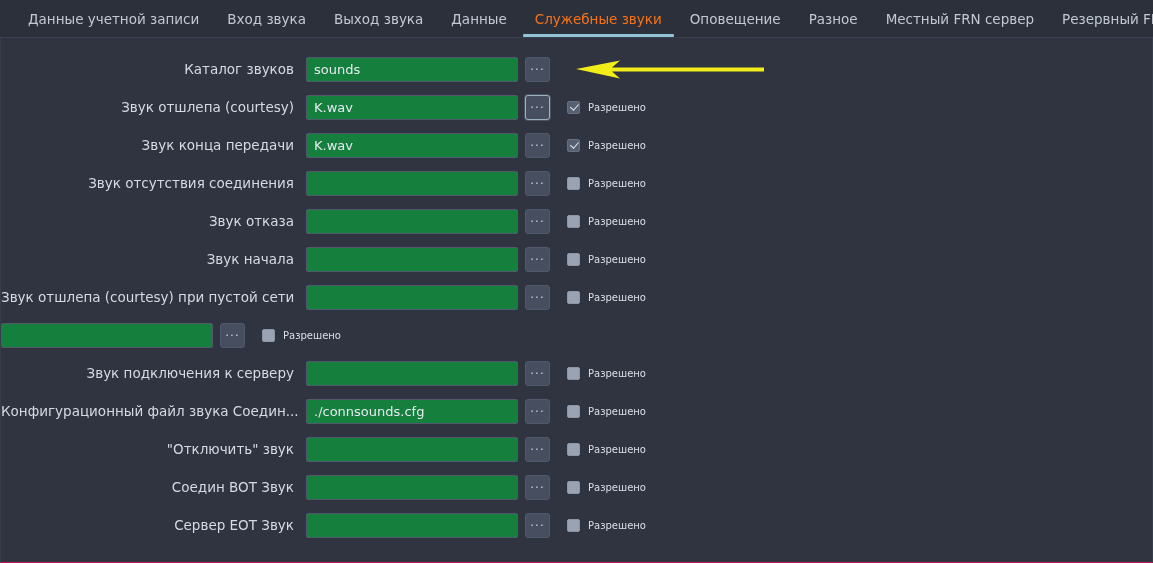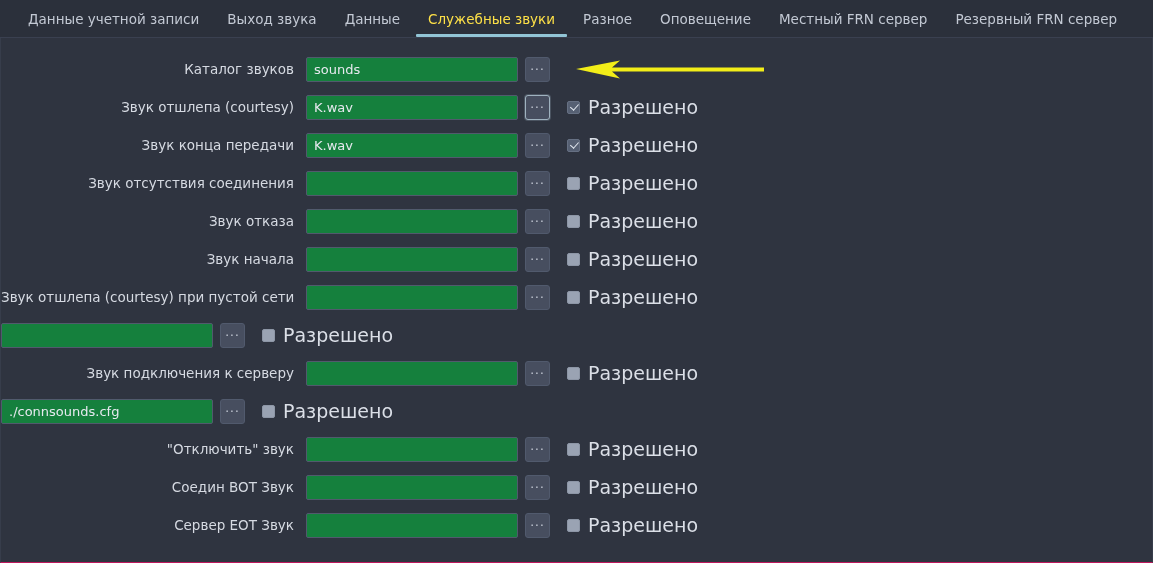--- a/index.html
+++ b/index.html
@@ -50,21 +50,21 @@
     display: flex;
     align-items: center;
     padding: 0 14px;
     font-size: 13.5px;
     color: #c3c9d4;
     white-space: nowrap;
     cursor: default;
     box-sizing: border-box;
   }
   .tab.active {
-    color: #fde047;
+    color: #f97316;
   }
   .tab.active::after {
     content: "";
     position: absolute;
     left: 2px;
     right: 2px;
     bottom: 0;
     height: 3px;
     background: #92c5d6;
     border-radius: 1px;
@@ -178,21 +178,21 @@
     left: 3.5px;
     top: 0.5px;
     width: 3.5px;
     height: 7px;
     border: solid #e8edf4;
     border-width: 0 1.8px 1.8px 0;
     transform: rotate(42deg);
   }
   .chk-label {
     margin-left: 8px;
-    font-size: 19px;
+    font-size: 10px;
     color: #dbdfe7;
     white-space: nowrap;
   }
 
   
   #arrow {
     position: absolute;
     left: 574px;
     top: 53px;
     width: 196px;
@@ -204,33 +204,36 @@
 <body>
 
 <div id="window">
 
   <div id="tabbar">
     <div id="tabstrip">
         <div class="tab">
           <span>Данные учетной записи</span>
         </div>
         <div class="tab">
+          <span>Вход звука</span>
+        </div>
+        <div class="tab">
           <span>Выход звука</span>
         </div>
         <div class="tab">
           <span>Данные</span>
         </div>
         <div class="tab active">
           <span>Служебные звуки</span>
         </div>
         <div class="tab">
+          <span>Оповещение</span>
+        </div>
+        <div class="tab">
           <span>Разное</span>
-        </div>
-        <div class="tab">
-          <span>Оповещение</span>
         </div>
         <div class="tab">
           <span>Местный FRN сервер</span>
         </div>
         <div class="tab">
           <span>Резервный FRN сервер</span>
         </div>
       </div>
   </div>
 
@@ -324,20 +327,21 @@
           <div class="field"></div>
           <div class="browse">
             <span class="dots">...</span>
           </div>
           <div class="chk-wrap">
             <span class="chk"></span>
             <span class="chk-label">Разрешено</span>
           </div>
         </div>
         <div class="row">
+          <div class="row-label">Конфигурационный файл звука Соедин...</div>
           <div class="field">./connsounds.cfg</div>
           <div class="browse">
             <span class="dots">...</span>
           </div>
           <div class="chk-wrap">
             <span class="chk"></span>
             <span class="chk-label">Разрешено</span>
           </div>
         </div>
         <div class="row">

